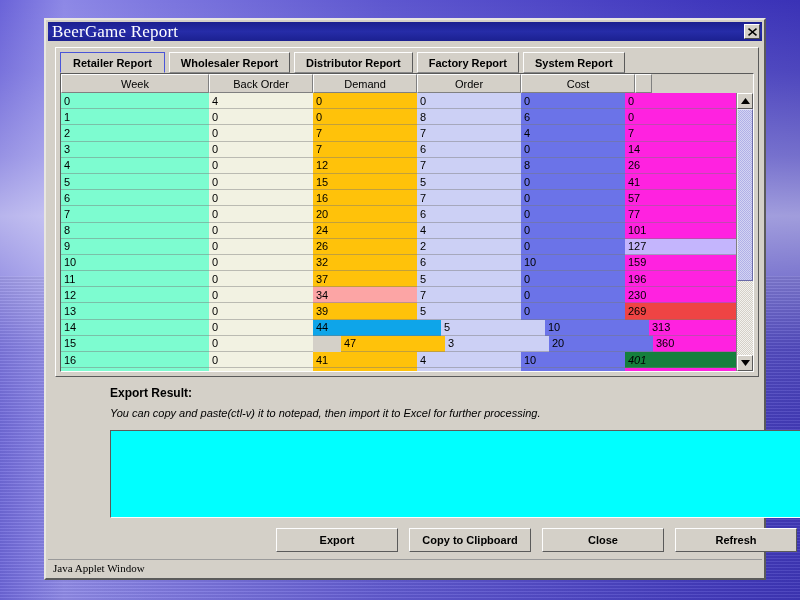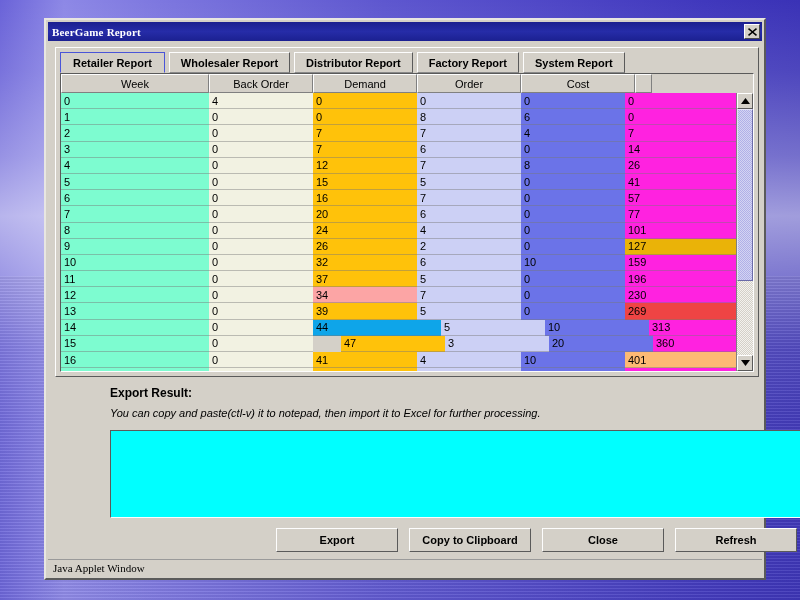--- a/index.html
+++ b/index.html
@@ -39,21 +39,21 @@
     border-top:2px solid #e8e6e1; border-left:2px solid #e8e6e1;
     border-right:2px solid #5a5a5a; border-bottom:2px solid #5a5a5a;
   }
   .titlebar {
     height:19px; margin:2px 2px 0 2px;
     background:linear-gradient(180deg,#1b1f8f 0%,#262ca8 50%,#1b2090 100%);
     display:flex; align-items:center; padding:0 2px 0 4px;
   }
   .titlebar-text {
     flex:1; color:#fff; font-family:"Liberation Serif", serif;
-    font-size:11px; font-weight:700; letter-spacing:.2px;
+    font-size:17px; font-weight:400; letter-spacing:.2px;
     white-space:nowrap; overflow:hidden;
   }
   .closebtn {
     width:16px; height:15px; background:#d4d0c8;
     border-top:1px solid #fff; border-left:1px solid #fff;
     border-right:1px solid #4a4a4a; border-bottom:1px solid #4a4a4a;
     display:flex; align-items:center; justify-content:center;
     cursor:pointer;
   }
   .closebtn svg { display:block; }
@@ -289,21 +289,21 @@
                 <div class="td" style="width: 104px; flex: 0 0 auto; background: rgb(204, 208, 245);">4</div>
                 <div class="td" style="width: 104px; flex: 0 0 auto; background: rgb(107, 115, 232);">0</div>
                 <div class="td" style="width: 114px; flex: 0 0 auto; background: rgb(255, 34, 224);">101</div>
               </div>
               <div class="tr">
                 <div class="td" style="width: 148px; flex: 0 0 auto; background: rgb(125, 252, 208);">9</div>
                 <div class="td" style="width: 104px; flex: 0 0 auto; background: rgb(242, 242, 226);">0</div>
                 <div class="td" style="width: 104px; flex: 0 0 auto; background: rgb(255, 194, 10);">26</div>
                 <div class="td" style="width: 104px; flex: 0 0 auto; background: rgb(204, 208, 245);">2</div>
                 <div class="td" style="width: 104px; flex: 0 0 auto; background: rgb(107, 115, 232);">0</div>
-                <div class="td" style="width: 114px; flex: 0 0 auto; background: #eab308;">127</div>
+                <div class="td" style="width: 114px; flex: 0 0 auto; background: #c4b5fd;">127</div>
               </div>
               <div class="tr">
                 <div class="td" style="width: 148px; flex: 0 0 auto; background: rgb(125, 252, 208);">10</div>
                 <div class="td" style="width: 104px; flex: 0 0 auto; background: rgb(242, 242, 226);">0</div>
                 <div class="td" style="width: 104px; flex: 0 0 auto; background: rgb(255, 194, 10);">32</div>
                 <div class="td" style="width: 104px; flex: 0 0 auto; background: rgb(204, 208, 245);">6</div>
                 <div class="td" style="width: 104px; flex: 0 0 auto; background: rgb(107, 115, 232);">10</div>
                 <div class="td" style="width: 114px; flex: 0 0 auto; background: rgb(255, 34, 224);">159</div>
               </div>
               <div class="tr">
@@ -345,21 +345,21 @@
                 <div class="td" style="width: 104px; flex: 0 0 auto; background: rgb(204, 208, 245);">3</div>
                 <div class="td" style="width: 104px; flex: 0 0 auto; background: rgb(107, 115, 232);">20</div>
                 <div class="td" style="width: 114px; flex: 0 0 auto; background: rgb(255, 34, 224);">360</div>
               </div>
               <div class="tr">
                 <div class="td" style="width: 148px; flex: 0 0 auto; background: rgb(125, 252, 208);">16</div>
                 <div class="td" style="width: 104px; flex: 0 0 auto; background: rgb(242, 242, 226);">0</div>
                 <div class="td" style="width: 104px; flex: 0 0 auto; background: rgb(255, 194, 10);">41</div>
                 <div class="td" style="width: 104px; flex: 0 0 auto; background: rgb(204, 208, 245);">4</div>
                 <div class="td" style="width: 104px; flex: 0 0 auto; background: rgb(107, 115, 232);">10</div>
-                <div class="td" style="width: 114px; flex: 0 0 auto; background: #fdba74;">401</div>
+                <div class="td" style="width: 114px; flex: 0 0 auto; background: #15803d; font-style: italic;">401</div>
               </div>
               <div class="tr">
                 <div class="td" style="width: 148px; flex: 0 0 auto; background: rgb(125, 252, 208);">17</div>
                 <div class="td" style="width: 104px; flex: 0 0 auto; background: rgb(242, 242, 226);">0</div>
                 <div class="td" style="width: 104px; flex: 0 0 auto; background: rgb(255, 194, 10);">41</div>
                 <div class="td" style="width: 104px; flex: 0 0 auto; background: rgb(204, 208, 245);">7</div>
                 <div class="td" style="width: 104px; flex: 0 0 auto; background: rgb(107, 115, 232);">12</div>
                 <div class="td" style="width: 114px; flex: 0 0 auto; background: rgb(255, 34, 224);">442</div>
               </div>
             </div>

